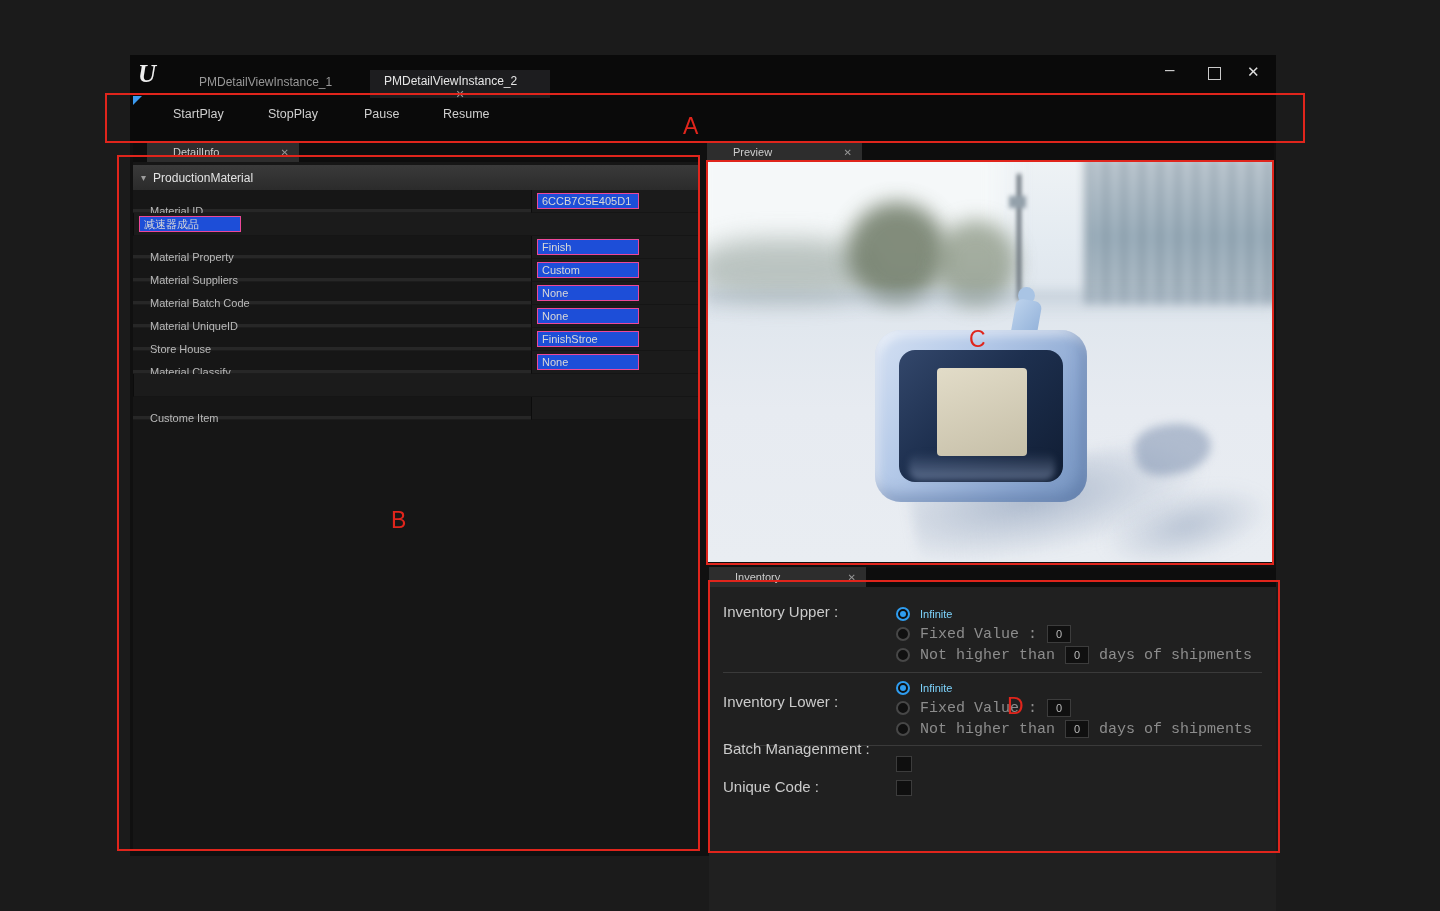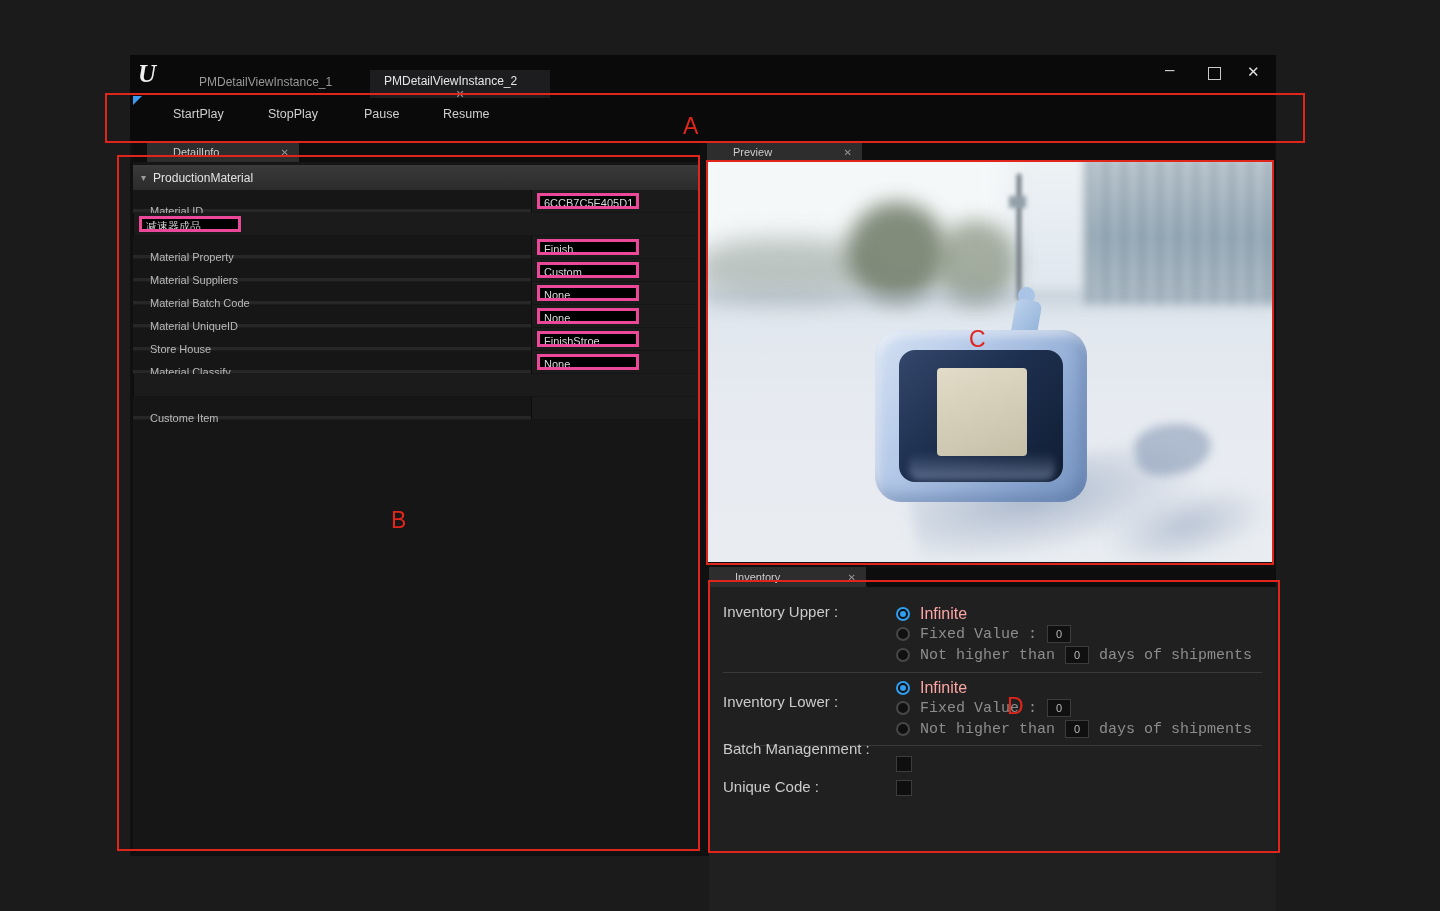--- a/index.html
+++ b/index.html
@@ -39,21 +39,21 @@
                background:linear-gradient(#3a3a3a,#2b2b2b);display:flex;align-items:center;
                font-size:12px;color:#e3e3e3;}
   .prop-header .arr{color:#9c9c9c;font-size:10px;margin:0 7px 0 8px;}
   .prop-rows{left:133px;top:190px;width:567px;}
   .prop-row{display:flex;height:23px;}
   .prop-label-cell{width:398px;background:#272727;border-bottom:1px solid #1c1c1c;
                    display:flex;align-items:center;padding-left:17px;box-sizing:border-box;
                    color:#b9b9b9;font-size:11px;margin-top:19px;}
   .prop-value-cell{flex:1;background:#1b1b1b;border-bottom:1px solid #151515;
                    border-left:1px solid #0c0c0c;display:flex;align-items:center;padding-left:5px;}
-  .textfield{width:102px;height:16px;background:#000000;border:3px solid #ec4899;
+  .textfield{width:102px;height:16px;background:#1d4ed8;border:1px solid #ec4899;
              color:#d8d8d8;font-size:11px;line-height:14px;padding:0 4px;box-sizing:border-box;
              white-space:nowrap;overflow:hidden;}
 
   
   .scene{left:707px;top:162px;width:566px;height:400px;overflow:hidden;
          background:linear-gradient(180deg,#eef2f5 0%,#e4ebf1 20%,#dfe6ed 34%,#e7ebf1 62%,#e9edf2 100%);}
   .scene > div{position:absolute;}
   .sc-sky{left:-20px;top:-20px;width:320px;height:130px;background:#f5f8f9;filter:blur(12px);}
   .sc-treeline{left:-10px;top:76px;width:175px;height:62px;background:#b2bcb8;border-radius:40%;
                filter:blur(12px);opacity:.85;}
@@ -92,21 +92,21 @@
   
   .inv-panel{left:709px;top:587px;width:567px;height:324px;background:#202020;}
   .inv-panel > div{position:absolute;}
   .inv-label{left:14px;font-size:15px;color:#cbcbcb;}
   .opt-row{left:187px;display:flex;align-items:center;gap:10px;height:18px;}
   .radio{width:14px;height:14px;border-radius:50%;border:2px solid #474747;background:#101010;
          box-sizing:border-box;position:relative;flex:0 0 auto;}
   .radio.sel{border-color:#2f9df0;}
   .radio.sel::after{content:"";position:absolute;left:2px;top:2px;width:6px;height:6px;
                     border-radius:50%;background:#2f9df0;}
-  .opt-main{font-size:16px;color:#fca5a5;}
+  .opt-main{font-size:11px;color:#7dd3fc;}
   .opt-dim{font-size:15px;color:#8d8d8d;font-family:Liberation Mono, monospace;}
   .numbox{min-width:18px;height:16px;background:#101010;border:1px solid #3c3c3c;color:#b9b9b9;
           font-size:11px;display:flex;align-items:center;justify-content:center;padding:0 2px;}
   .inv-div{left:14px;width:539px;height:1px;background:#3a3a3a;}
   .checkbox{left:187px;width:14px;height:14px;background:#0f0f0f;border:1px solid #3c3c3c;}
 
   
   .rbox{position:absolute;border:2px solid #e0251c;pointer-events:none;box-sizing:border-box;}
   .rletter{position:absolute;color:#e0251c;font-size:23px;pointer-events:none;}
 </style>

